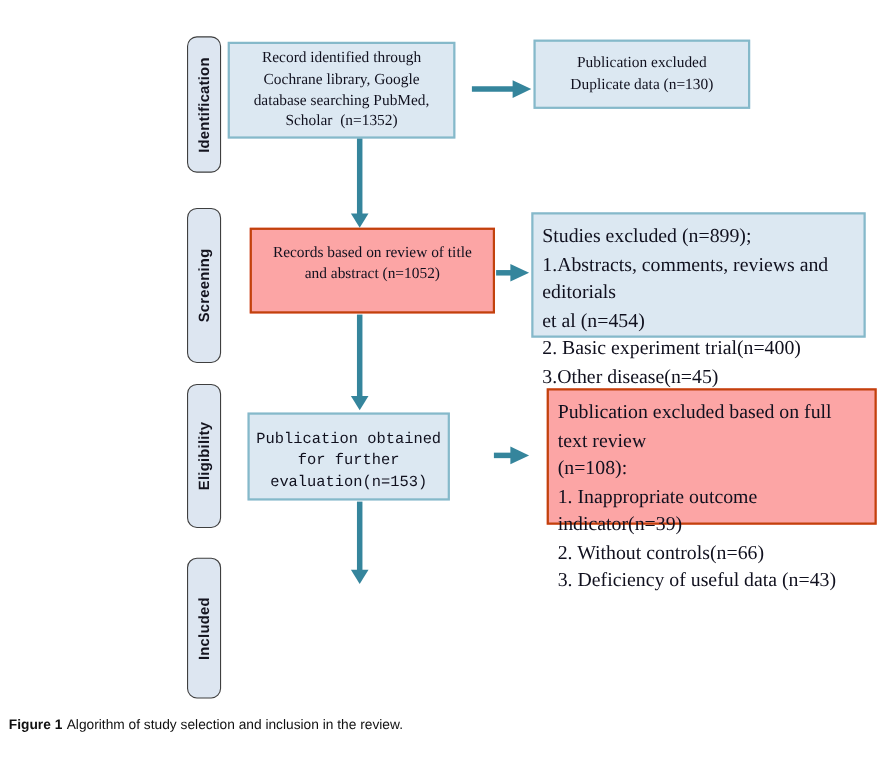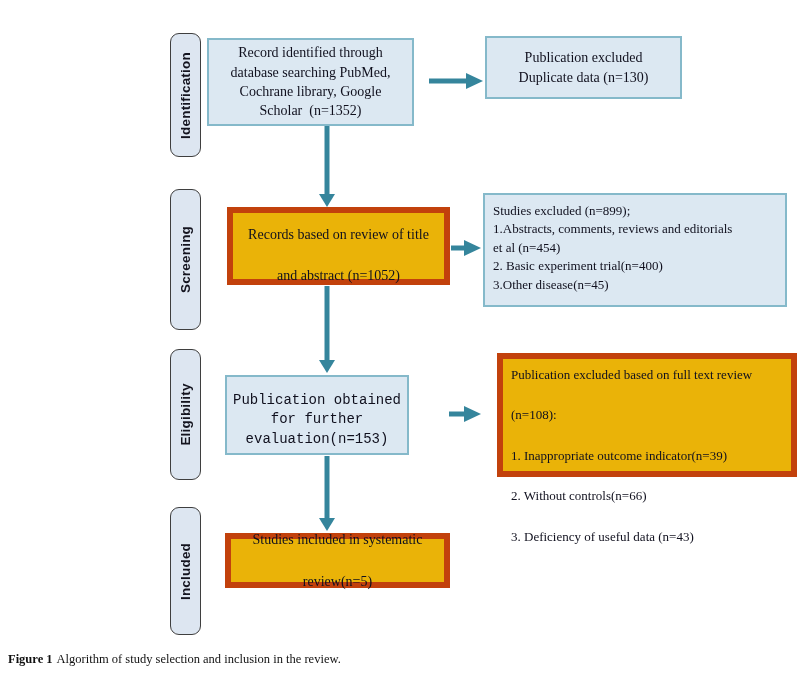--- a/index.html
+++ b/index.html
@@ -18,32 +18,32 @@
     font-family:"Liberation Sans", sans-serif;font-weight:bold;
     font-size:13.5px;color:#14141f;letter-spacing:.2px;
   }
   
   .box{
     position:absolute;box-sizing:border-box;display:flex;flex-direction:column;
     justify-content:center;align-items:center;text-align:center;
     font-size:14px;line-height:1.38;color:#10101e;
   }
   .box.filled{background:#dce8f2;border:2px solid #85b9ca;}
-  .box.white{background:#eab308;border:6px solid #c2410c;gap:22px;}
+  .box.white{background:#fca5a5;border:2px solid #c2410c;}
   .box.leftalign{
     justify-content:flex-start;align-items:flex-start;text-align:left;
-    padding:7px 8px;font-size:13px;line-height:1.42;
+    padding:7px 8px;font-size:18px;line-height:1.42;
   }
   .line{white-space:pre-wrap;}
   
   .arrows{position:absolute;left:0;top:0;pointer-events:none;}
   
   .caption{
     position:absolute;left:8px;top:652px;
-    font-family:Liberation Serif, serif;font-size:12.5px;color:#111111;
+    font-family:Liberation Sans, sans-serif;font-size:12.5px;color:#111111;
   }
   .caption b{margin-right:4px;}
 </style>
 </head>
 <body>
 
 <div class="canvas">
 
   <div class="stage" style="top:33px;height:124px;">
     <span>Identification</span>
@@ -53,39 +53,35 @@
   </div>
   <div class="stage" style="top:349px;height:131px;">
     <span>Eligibility</span>
   </div>
   <div class="stage" style="top:507px;height:128px;">
     <span>Included</span>
   </div>
 
   <div class="box filled" style="left:207px;top:38px;width:207px;height:88px;">
     <div class="line">Record identified through</div>
+    <div class="line">Cochrane library, Google</div>
     <div class="line">database searching PubMed,</div>
-    <div class="line">Cochrane library, Google</div>
     <div class="line">Scholar  (n=1352)</div>
   </div>
 
   <div class="box white" style="left:227px;top:207px;width:223px;height:78px;justify-content:flex-start;padding-top:12px;">
     <div class="line">Records based on review of title</div>
     <div class="line">and abstract (n=1052)</div>
   </div>
 
   <div class="box filled" style="left:225px;top:375px;width:184px;height:80px;justify-content:flex-start;padding-top:14px;font-family:Liberation Mono, monospace;">
     <div class="line">Publication obtained for further</div>
     <div class="line">evaluation(n=153)</div>
   </div>
 
-  <div class="box white" style="left:225px;top:533px;width:225px;height:55px;">
-    <div class="line">Studies included in systematic</div>
-    <div class="line">review(n=5)</div>
-  </div>
 
   <div class="box filled" style="left:485px;top:36px;width:197px;height:63px;">
     <div class="line">Publication excluded</div>
     <div class="line">Duplicate data (n=130)</div>
   </div>
 
   <div class="box filled leftalign" style="left:483px;top:193px;width:304px;height:114px;">
     <div class="line">Studies excluded (n=899);</div>
     <div class="line">1.Abstracts, comments, reviews and editorials</div>
     <div class="line">et al (n=454)</div>

